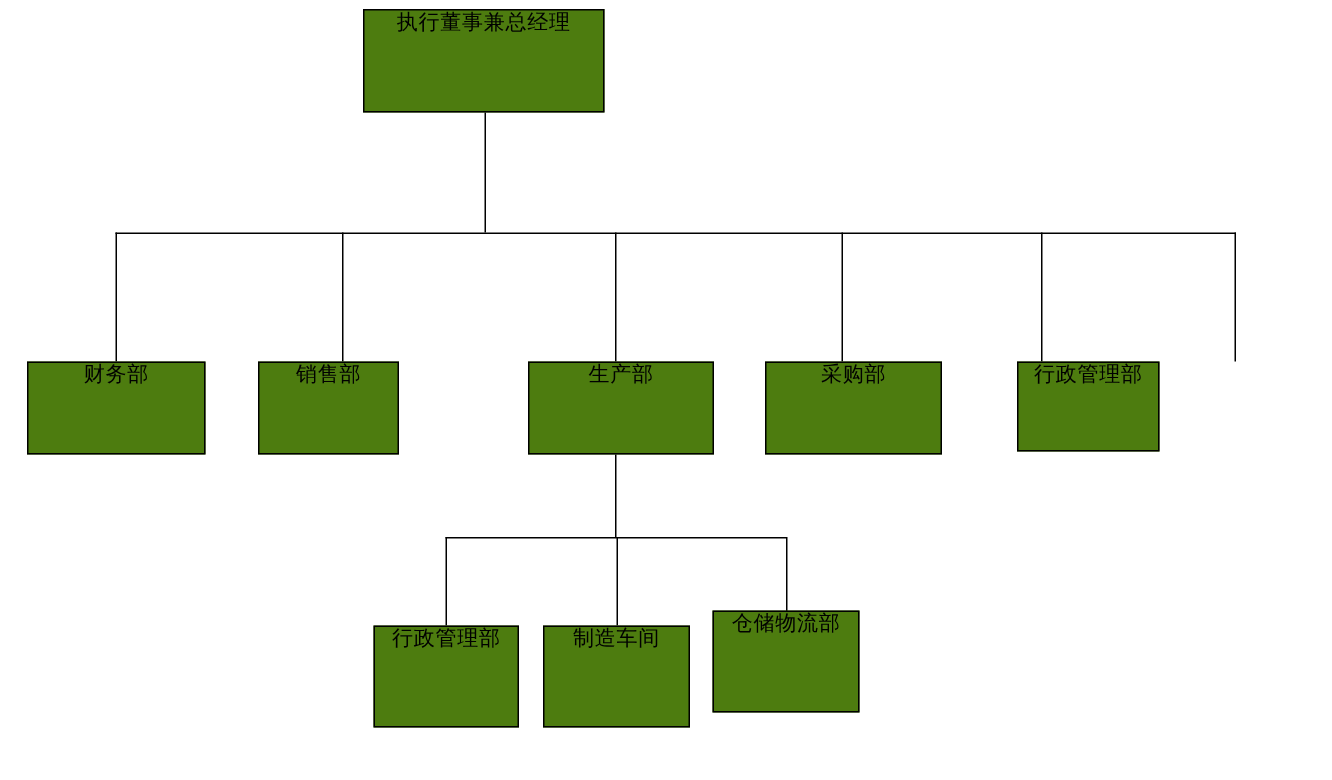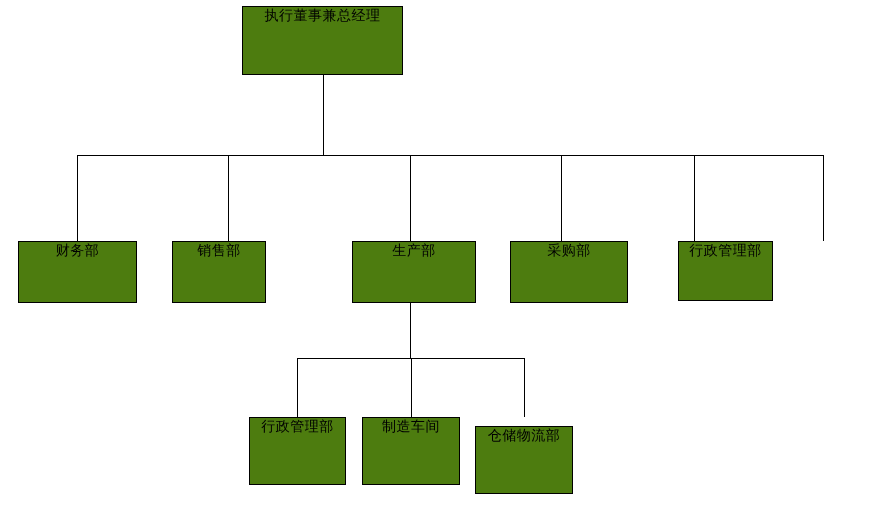--- a/index.html
+++ b/index.html
@@ -98,17 +98,17 @@
   <div class="edge edge-v" style="left:524px; top:358px; height:59px;"></div>
 
   <div class="node level-2" style="left:249px; top:417px; width:97px; height:68px;">
     <span class="node-label">行政管理部</span>
   </div>
 
   <div class="node level-2" style="left:362px; top:417px; width:98px; height:68px;">
     <span class="node-label">制造车间</span>
   </div>
 
-  <div class="node level-2" style="left:475px; top:426px; width:98px; height:68px;">
+  <div class="node level-2" style="left:475px; top:407px; width:98px; height:68px;">
     <span class="node-label">仓储物流部</span>
   </div>
 
 </div>
 
 </body></html>

